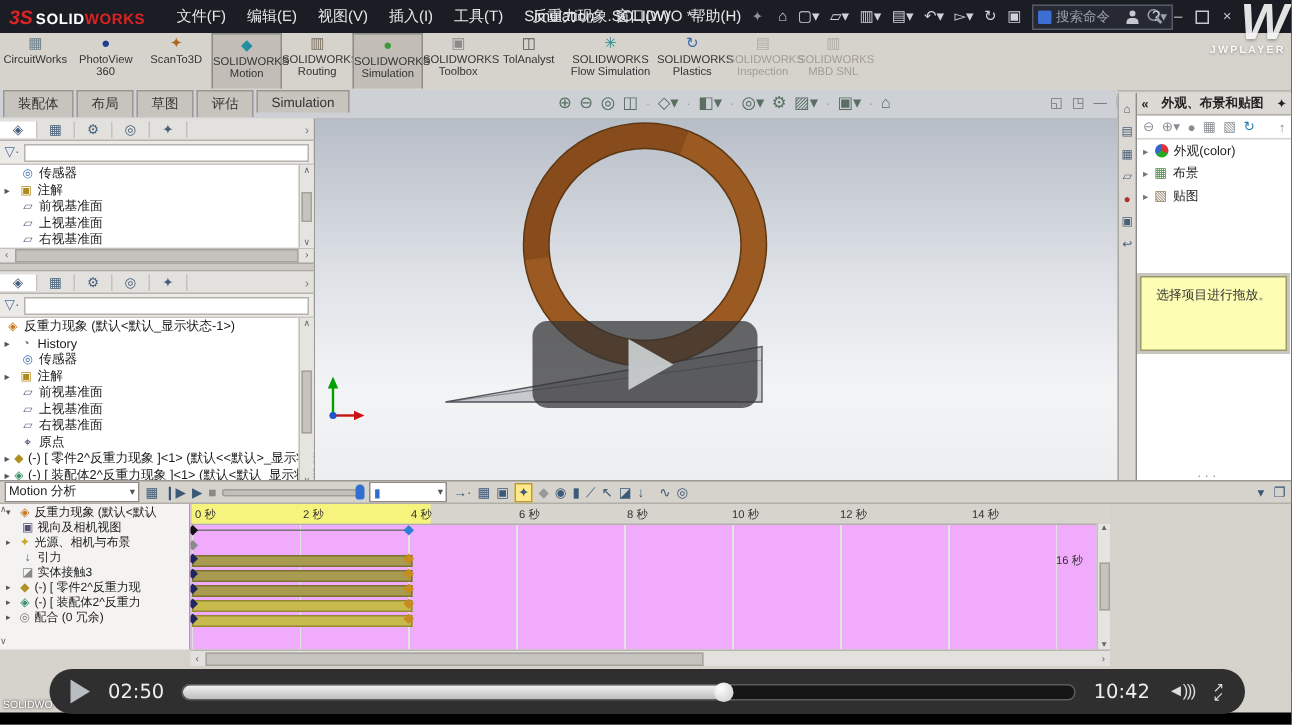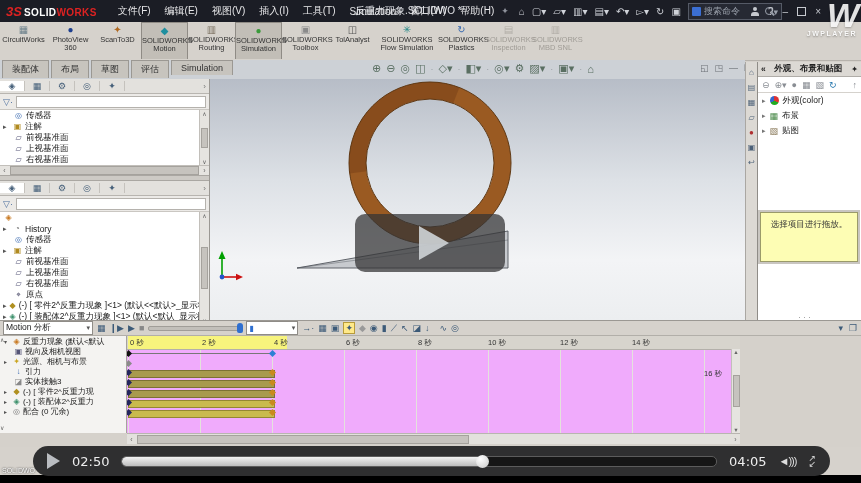--- a/index.html
+++ b/index.html
@@ -71,21 +71,21 @@
   
   #taskstrip{left:745px;top:62px;width:12px;height:258px;background:#dcd9d4;border-left:1px solid #aaa7a2;
              display:flex;flex-direction:column;align-items:center;gap:6px;padding-top:6px;box-sizing:border-box;font-size:8px;color:#4b6078;}
   #taskpane{left:757px;top:62px;width:104px;height:258px;background:#fff;border-left:1px solid #8f8c87;box-sizing:border-box;}
   .tp-header{height:14px;background:#dcd9d4;border-bottom:1px solid #b0ada8;display:flex;align-items:center;font-size:8.5px;font-weight:bold;color:#222;gap:3px;padding:0 3px;}
   .tp-toolbar{height:15px;border-bottom:1px solid #d5d2cd;display:flex;align-items:center;gap:5px;padding:0 4px;color:#8a8e94;font-size:9px;}
   .tp-item{height:15px;display:flex;align-items:center;gap:4px;padding-left:4px;font-size:8.5px;}
   .sphere{width:9px;height:9px;border-radius:50%;display:inline-block;
           background:conic-gradient(#d33 0 120deg,#2a2 120deg 240deg,#36c 240deg 360deg);}
   .tp-tip{position:absolute;left:2px;top:122px;width:96px;height:42px;background:#fdfdb4;border:1px solid #9a9a6a;
-          box-shadow:0 0 0 2px #c9c6c1;display:flex;align-items:flex-start;justify-content:center;padding-top:6px;font-size:8.5px;color:#333;margin-top:28px;}
+          box-shadow:0 0 0 2px #c9c6c1;display:flex;align-items:flex-start;justify-content:center;padding-top:6px;font-size:8.5px;color:#333;}
   
   #motionbar{left:0;top:320px;width:861px;height:16px;background:#d6d2cc;border-top:1px solid #9b9893;border-bottom:1px solid #b2afa9;
              display:flex;align-items:center;gap:4px;padding-left:3px;box-sizing:border-box;}
   .mm-select{width:84px;height:12px;background:#fff;border:1px solid #8f8c87;font-size:8.5px;display:flex;align-items:center;justify-content:space-between;padding:0 2px;}
   .mm-ic{font-size:9px;color:#3c5a78;cursor:default;}
   .mm-slider{width:92px;height:3px;background:#c2bfba;border:1px solid #a09d98;border-radius:2px;position:relative;}
   .mm-pin{position:absolute;right:-2px;top:-4px;width:6px;height:10px;background:#2f6fd0;border-radius:3px 3px 2px 2px;}
   .mm-combo{width:46px;height:12px;background:#fff;border:1px solid #8f8c87;display:flex;align-items:center;justify-content:space-between;padding:0 2px;font-size:8px;}
   .mm-key{background:#ffe98a;border:1px solid #b89b3a;padding:0 1px;}
   #mtree{left:0;top:336px;width:127px;height:97px;background:#f4f3f1;border-right:1px solid #a5a29d;box-sizing:border-box;overflow:hidden;}
@@ -278,20 +278,21 @@
       <span class="fm-tab">✦</span>
       <span class="fm-expand">›</span>
     </div>
     <div class="filter-row">
       <span class="funnel">▽·</span>
       <span class="filter-input"></span>
     </div>
     <div class="tree" style="height:112px;">
       <div class="trow" style="padding-left:4px;">
           <span class="ticon" style="color:#c87820;">◈</span>
+          <span>反重力现象 (默认&lt;默认_显示状态-1&gt;)</span>
         </div>
       <div class="trow">
           <span class="arr">▸</span>
           <span class="ticon" style="color:#777;">◔</span>
           <span>History</span>
         </div>
       <div class="trow">
           <span class="ticon" style="color:#3a6ab0;">◎</span>
           <span>传感器</span>
         </div>
@@ -491,21 +492,21 @@
     <div class="grid"></div>
     <div class="ruler">
       <span class="sel"></span>
       <span class="rlabel" style="left:3px;">0 秒</span>
       <span class="rlabel" style="left:75px;">2 秒</span>
       <span class="rlabel" style="left:147px;">4 秒</span>
       <span class="rlabel" style="left:219px;">6 秒</span>
       <span class="rlabel" style="left:291px;">8 秒</span>
       <span class="rlabel" style="left:361px;">10 秒</span>
       <span class="rlabel" style="left:433px;">12 秒</span>
-      <span class="rlabel" style="left:505px;">14 秒</span>
+      <span class="rlabel" style="left:521px;">14 秒</span>
       <span class="rlabel" style="left:577px;margin-top:31px;">16 秒</span>
     </div>
 
     <div class="tlbar" style="top:17px;border-top:1px solid #777;"></div>
     <span class="key" style="left:-1px;top:15px;background:#111;"></span>
     <span class="key" style="left:143px;top:15px;background:#2e7fd4;"></span>
 
     <span class="key" style="left:-1px;top:25px;background:#8a8a8a;"></span>
 
     <div class="tlbar" style="top:34px;background:#a89a4e;border:1px solid #7c7233;"></div>
@@ -540,21 +541,21 @@
   <div class="abs" id="letterbox"></div>
   <div class="abs" id="statustext">SOLIDWO</div>
 
   <div class="abs" id="player">
     <span class="pplay"></span>
     <span class="ptime">02:50</span>
     <span class="ptrack">
       <span class="pfill"></span>
       <span class="pknob"></span>
     </span>
-    <span class="ptime">04:05</span>
+    <span class="ptime">10:42</span>
     <span class="speaker">◄)))</span>
     <span class="fsbtn">
         <span style="align-self:flex-end;">↗</span>
         <span>↙</span>
       </span>
   </div>
 
   <div class="abs" id="jw">
     <div class="wmark">W</div>
     <div class="wtext">JWPLAYER</div>

